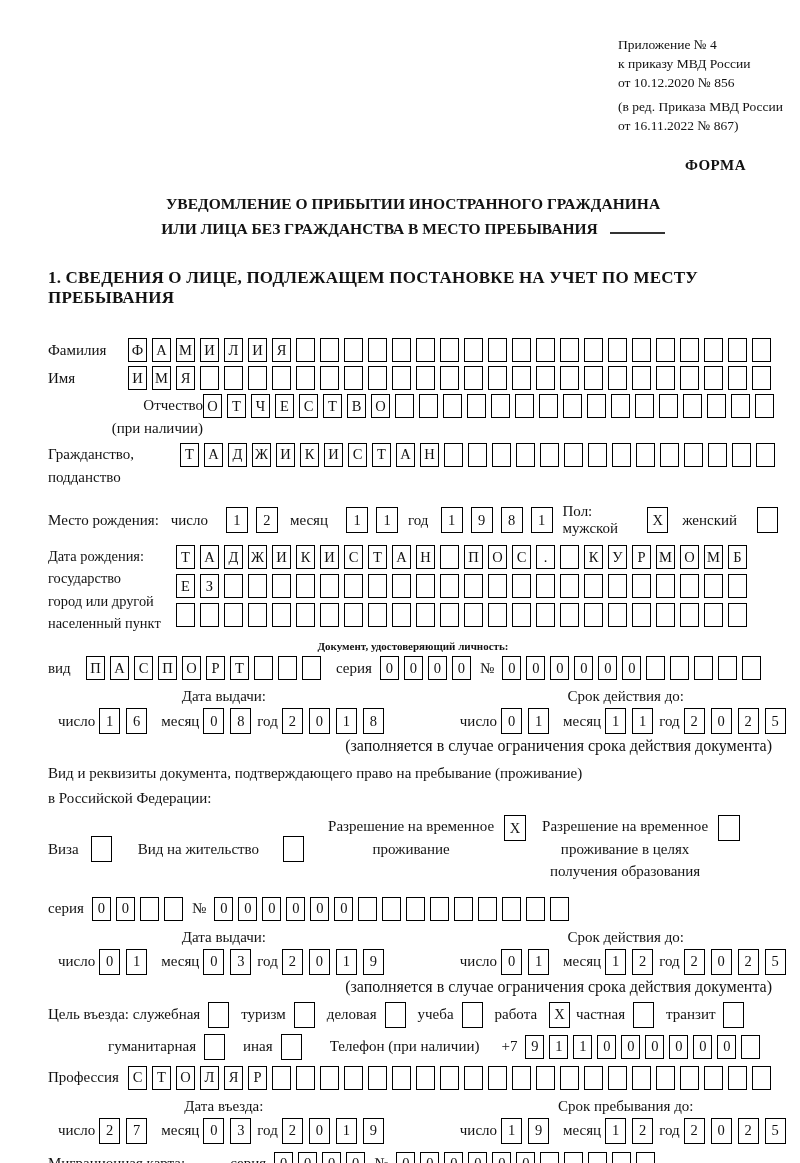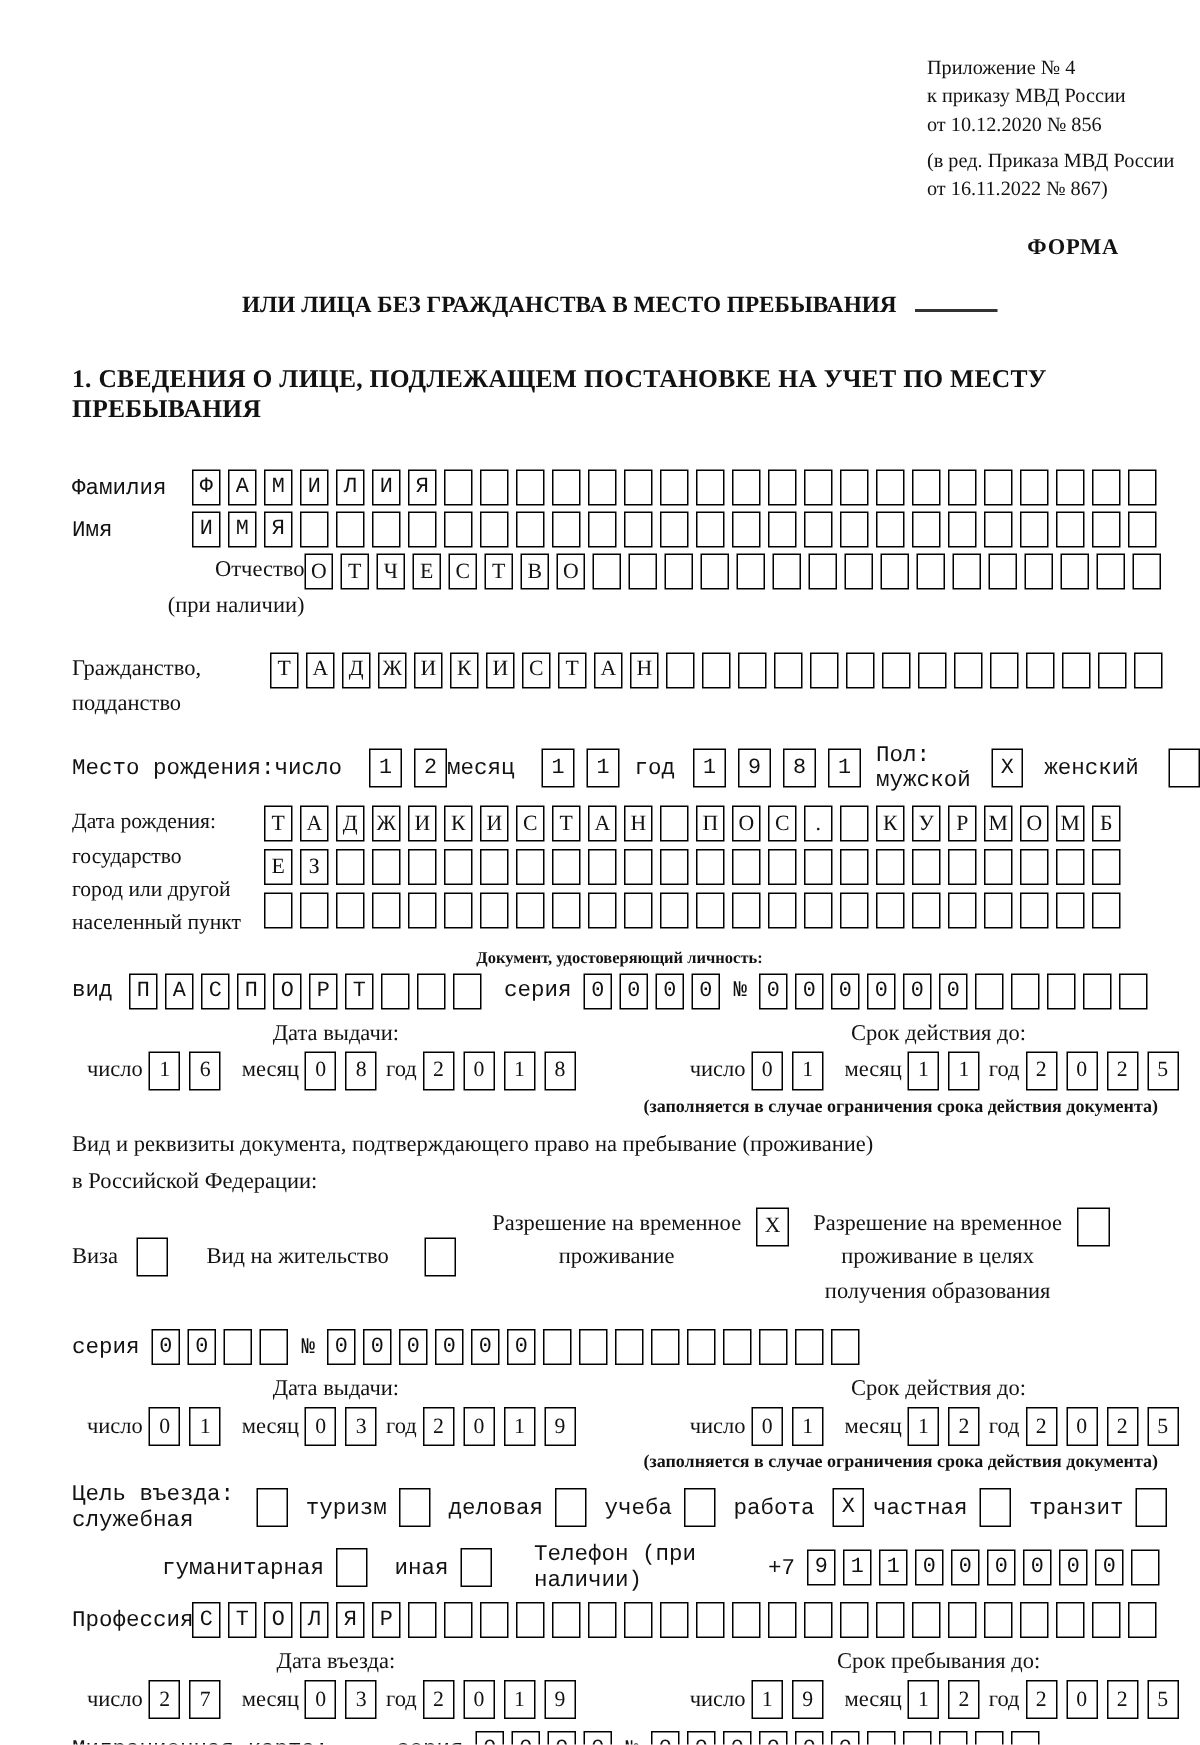--- a/index.html
+++ b/index.html
@@ -23,21 +23,21 @@
 
   
   .cells { display: inline-flex; flex-wrap: nowrap; }
   .cell {
     flex: 0 0 auto; width: 19px; height: 24px; margin-right: 5px;
     border: 1.6px solid #000; display: inline-flex; align-items: center;
     justify-content: center; font-size: 14.5px; background: #fff;
   }
   .row { display: flex; align-items: flex-start; }
   .lbl { flex: 0 0 auto; }
-  .vcenter { align-items: center; font-family: Liberation Mono, monospace; }
+  .vcenter { align-items: center; }
 
   .lw80  { width: 80px; }
   .lw132 { width: 132px; }
   .lw155 { width: 155px; text-align: right; }
   .lw128 { width: 128px; }
   .lw90  { width: 90px; font-size: 14px; line-height: 1.55; }
 
   .mt4 { margin-top: 4px; } .mt6 { margin-top: 6px; } .mt8 { margin-top: 8px; }
   .mt10 { margin-top: 10px; } .mt14 { margin-top: 14px; }
 
@@ -45,21 +45,21 @@
   .boxrows .cells { margin-bottom: 5px; display: flex; }
 
   .center-bold { text-align: center; font-weight: bold; font-size: 11px; margin-top: 6px; }
 
   
   .dates { display: flex; margin-top: 8px; }
   .dategroup { text-align: center; }
   .dg-row { display: flex; align-items: center; margin-top: 3px; white-space: nowrap; }
   .dg-row .cell { width: 21px; height: 26px; border-width: 1.8px; margin-right: 6px; }
   .dg-row .lbl { margin-right: 4px; }
-  .note-right { text-align: right; font-size: 12px; margin-top: 3px; padding-right: 6px; font-weight: bold; }
+  .note-right { text-align: right; font-size: 16px; margin-top: 3px; padding-right: 6px; }
 
   .pair { display: inline-flex; align-items: center; }
   .pair .cell { margin-left: 8px; margin-right: 0; width: 21px; height: 26px; border-width: 1.8px; }
 
   .opts { display: flex; margin-top: 8px; }
   .opt-lines { text-align: center; line-height: 1.5; }
   .opt-box { margin-left: 10px; }
   .opt-box .cell { width: 22px; height: 26px; border-width: 1.8px; margin-right: 0; }
 
   .inline-gap { display: inline-block; width: 14px; }
@@ -74,20 +74,21 @@
   <div class="apx">
     <div>Приложение № 4</div>
     <div>к приказу МВД России</div>
     <div>от 10.12.2020 № 856</div>
     <div class="gap">(в ред. Приказа МВД России</div>
     <div>от 16.11.2022 № 867)</div>
   </div>
   <div class="forma">ФОРМА</div>
 
   <div class="title">
+    <div>УВЕДОМЛЕНИЕ О ПРИБЫТИИ ИНОСТРАННОГО ГРАЖДАНИНА</div>
     <div><span>ИЛИ ЛИЦА БЕЗ ГРАЖДАНСТВА В МЕСТО ПРЕБЫВАНИЯ</span><span class="blank-line"></span></div>
   </div>
 
   <div class="sec-heading">1. СВЕДЕНИЯ О ЛИЦЕ, ПОДЛЕЖАЩЕМ ПОСТАНОВКЕ НА УЧЕТ ПО МЕСТУ ПРЕБЫВАНИЯ</div>
 
   <div class="row vcenter" style="margin-top:30px">
     <div class="lbl lw80">Фамилия</div>
     <div class="cells">
         <span class="cell">Ф</span>
         <span class="cell">А</span>
@@ -178,21 +179,21 @@
         <span class="cell"></span>
         <span class="cell"></span>
         <span class="cell"></span>
         <span class="cell"></span>
         <span class="cell"></span>
         <span class="cell"></span>
         <span class="cell"></span>
       </div>
   </div>
 
-  <div class="row" style="margin-top:19px">
+  <div class="row" style="margin-top:2px">
     <div class="lbl lw132 stack">
       <div>Гражданство,</div>
       <div>подданство</div>
     </div>
     <div class="cells">
         <span class="cell">Т</span>
         <span class="cell">А</span>
         <span class="cell">Д</span>
         <span class="cell">Ж</span>
         <span class="cell">И</span>

